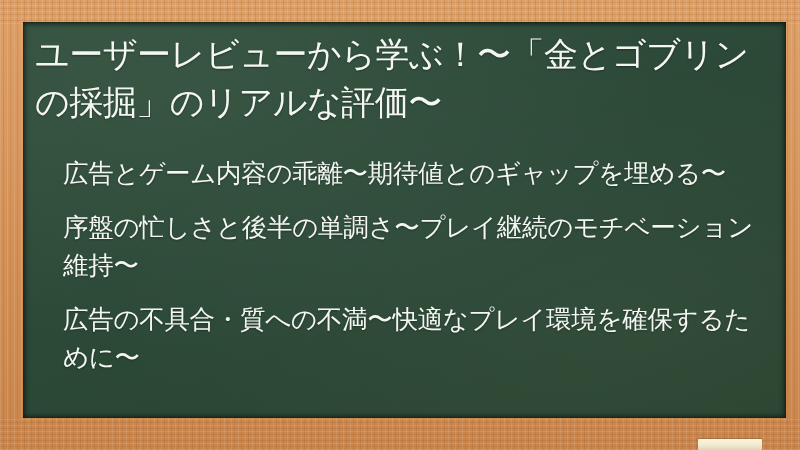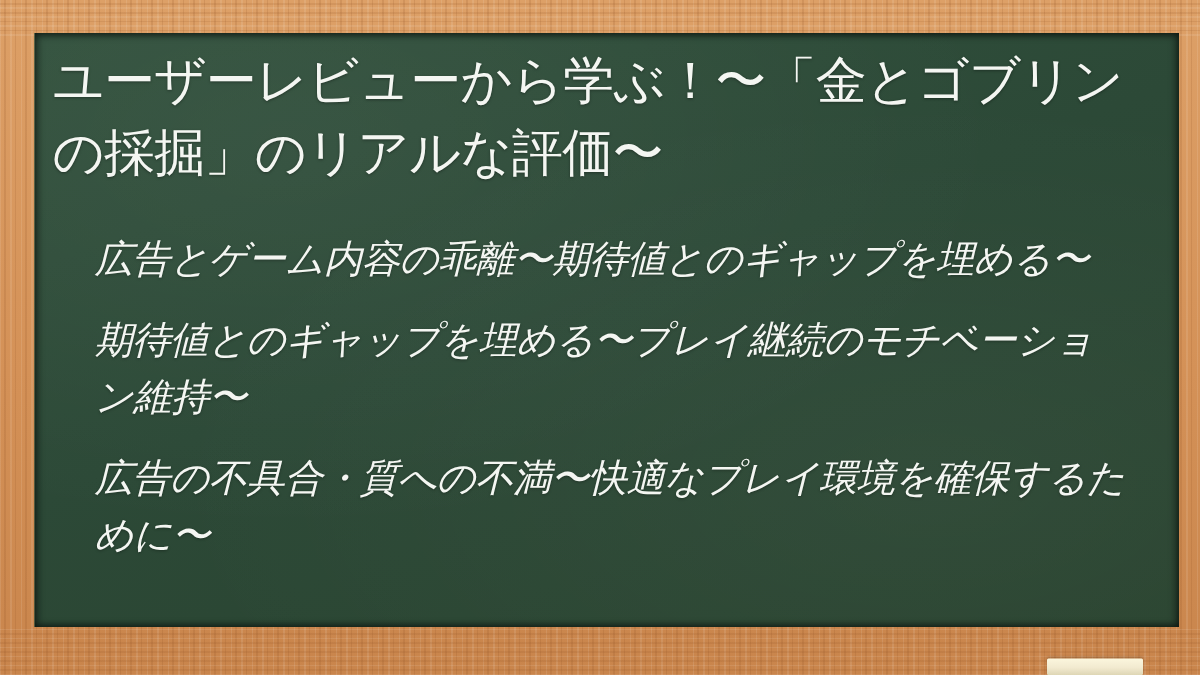--- a/index.html
+++ b/index.html
@@ -100,21 +100,20 @@
     top: 132px;
     width: 690px;
   }
   .bullet {
     color: #f4f6f2;
     font-size: 25.5px;
     line-height: 38px;
     letter-spacing: -0.3px;
     margin-bottom: 16px;
     text-shadow: 0 1px 2px rgba(0,0,0,0.3);
-    font-style: italic;
   }
   .bullet:last-child { margin-bottom: 18px; }
 
   
   .chalk {
     position: absolute;
     right: 38px;
     bottom: 0;
     width: 64px;
     height: 11px;
@@ -130,21 +129,21 @@
 
   <div class="rail rail-top"></div>
   <div class="rail rail-bottom"></div>
 
   <div class="board">
 
     <div class="title">ユーザーレビューから学ぶ！〜「金とゴブリンの採掘」のリアルな評価〜</div>
 
     <div class="bullets">
       <div class="bullet">広告とゲーム内容の乖離〜期待値とのギャップを埋める〜</div>
-      <div class="bullet">期待値とのギャップを埋める〜プレイ継続のモチベーション維持〜</div>
+      <div class="bullet">序盤の忙しさと後半の単調さ〜プレイ継続のモチベーション維持〜</div>
       <div class="bullet">広告の不具合・質への不満〜快適なプレイ環境を確保するために〜</div>
     </div>
 
   </div>
 
   <div class="chalk"></div>
 
 </div>
 
 </body></html>

